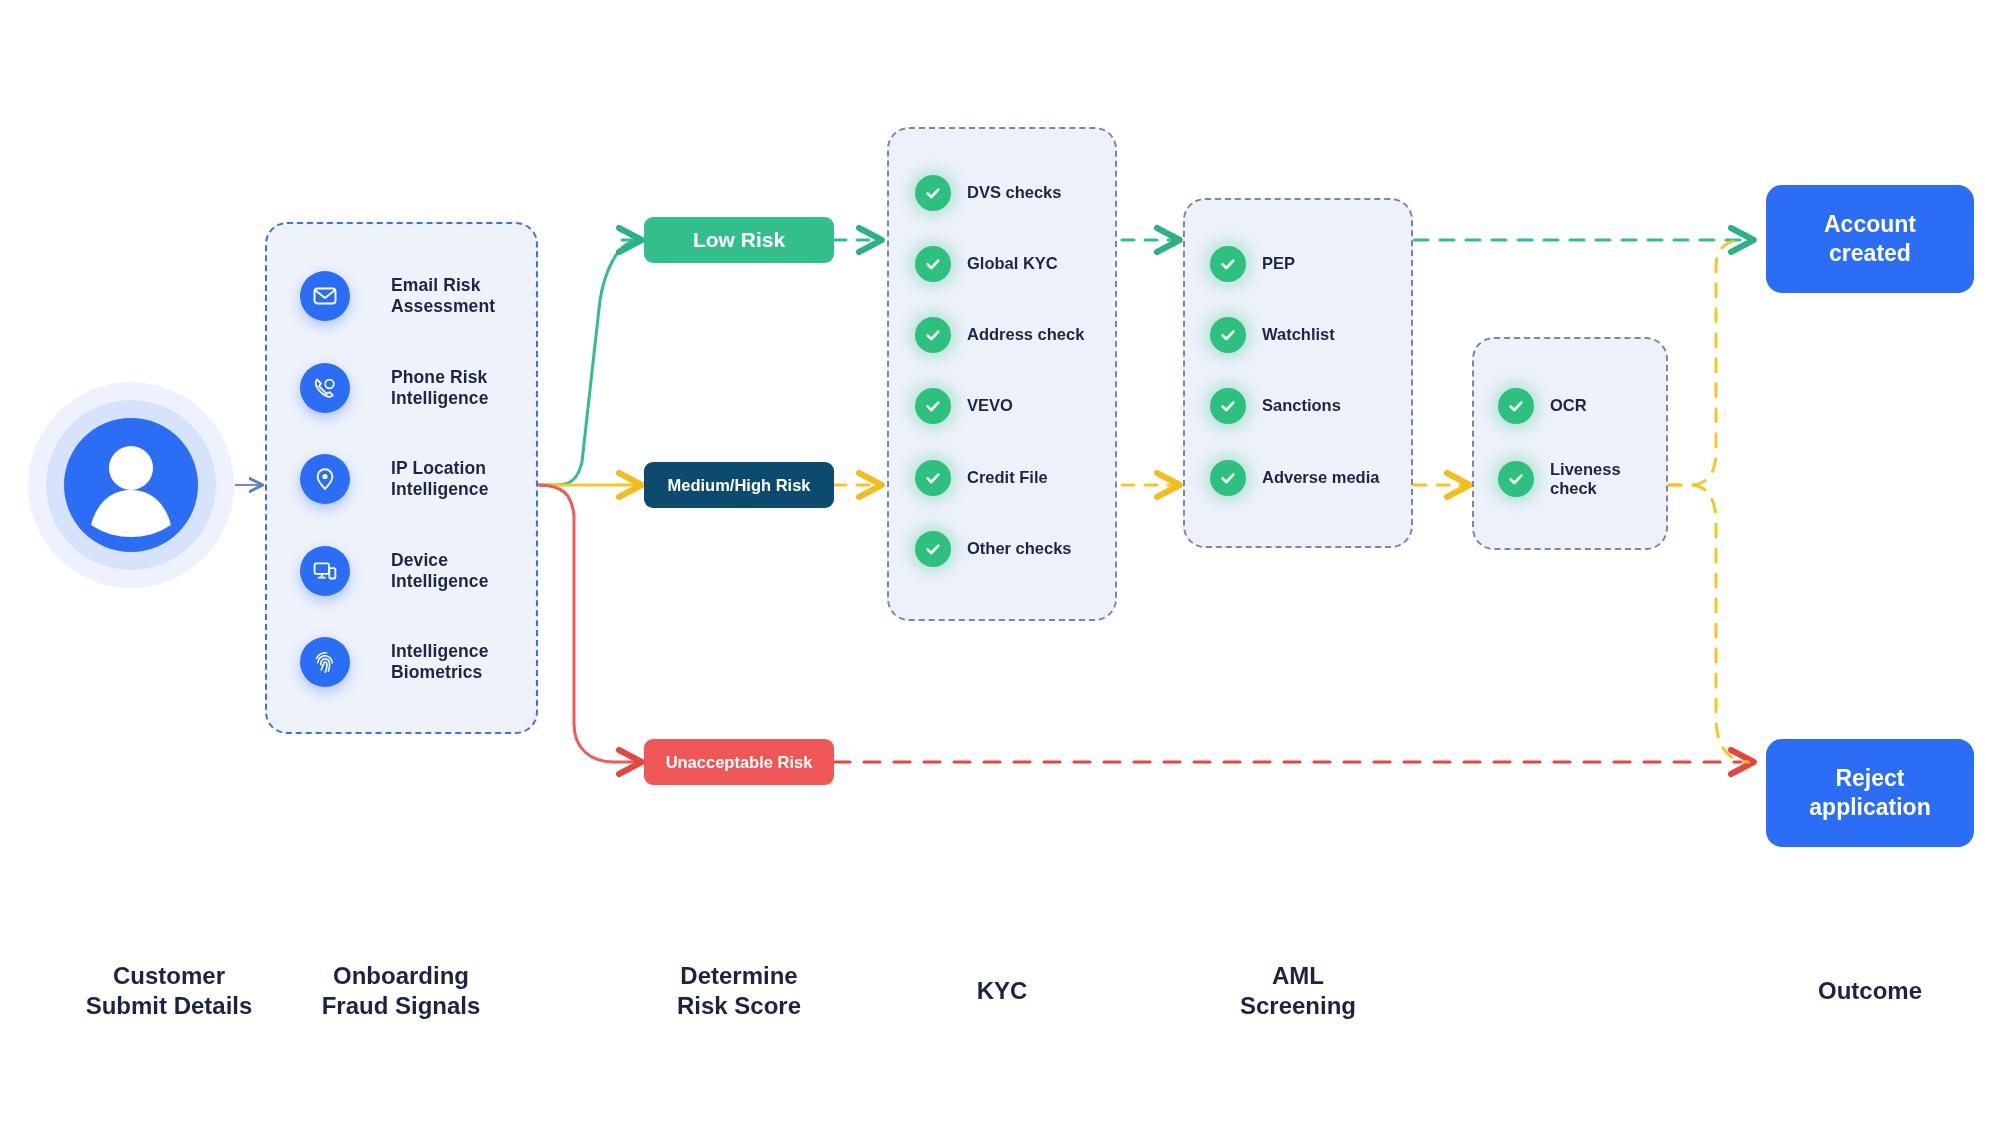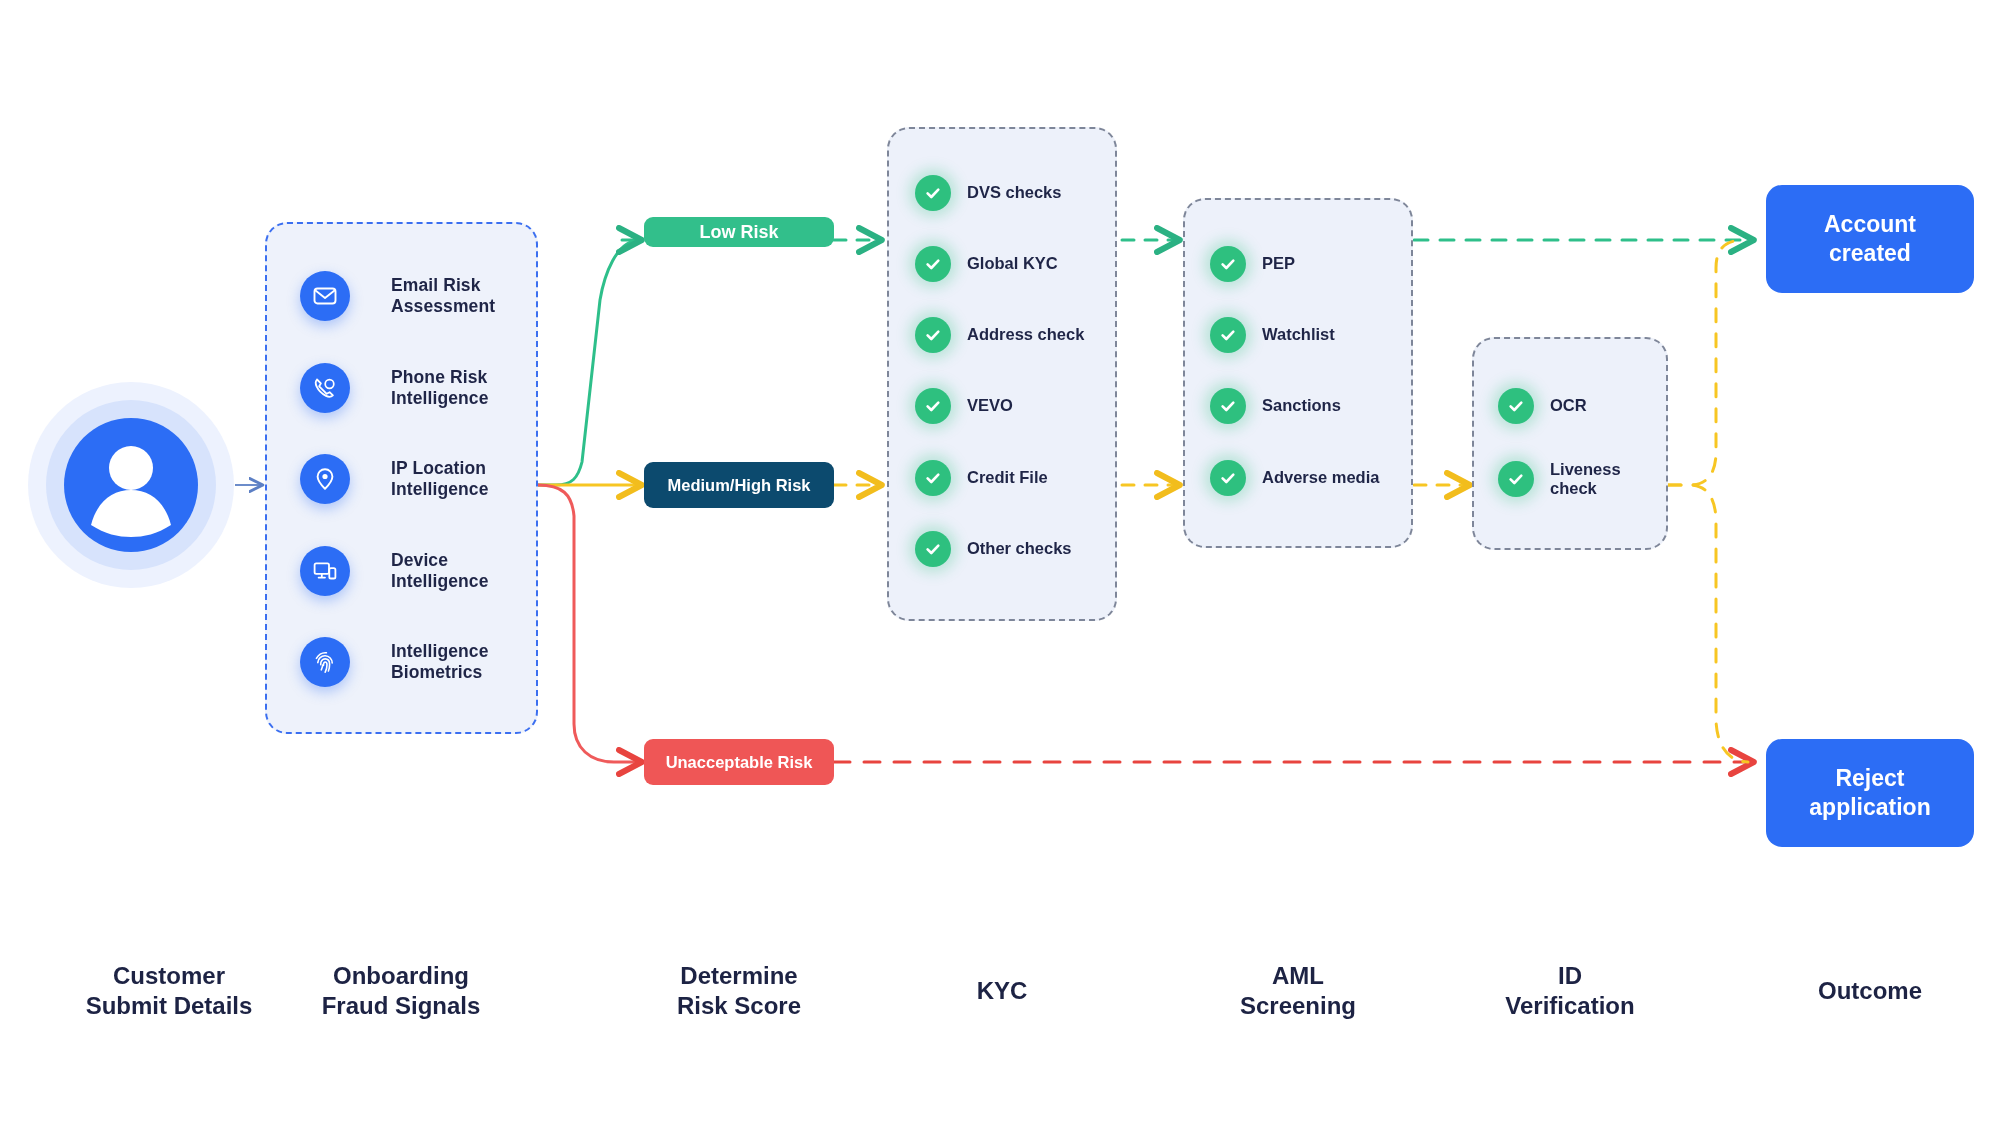--- a/index.html
+++ b/index.html
@@ -192,21 +192,21 @@
             <path d="M8.7,15.6 C8.5,12.4 10.4,9.9 13.2,9.9 C16,9.9 17.6,12.3 17.6,15.2 C17.6,17.4 17.2,19.8 16.4,22"></path>
             <path d="M11.5,16.4 C11.4,14.4 12.1,13 13.3,13 C14.6,13 15,14.2 15,15.7 C15,18.4 14.2,21.2 13.2,23.2"></path>
             <path d="M9.3,20.8 C10,19.4 10.6,17.6 10.6,16"></path>
           </g>
         </svg>
     </span>
     <span class="sig-lbl">Intelligence
 Biometrics</span>
   </div>
 
-  <div class="pill low" style="left:644px;top:217px;width:190px;height:30px;font-size:18px;">
+  <div class="pill low" style="left:644px;top:217px;width:190px;height:46px;font-size:21px;">
     <span>Low Risk</span>
   </div>
   <div class="pill med" style="left:644px;top:462px;width:190px;height:46px;font-size:16.5px;">
     <span>Medium/High Risk</span>
   </div>
   <div class="pill unacc" style="left:644px;top:739px;width:190px;height:46px;font-size:16.5px;">
     <span>Unacceptable Risk</span>
   </div>
 
   <div class="panel grey" style="left:887px;top:127px;width:230px;height:494px;"></div>
@@ -336,21 +336,17 @@
     <span>Determine
 Risk Score</span>
   </div>
   <div class="stage-lbl" style="left:877px;top:945px;width:250px;">
     <span>KYC</span>
   </div>
   <div class="stage-lbl" style="left:1173px;top:930px;width:250px;">
     <span>AML
 Screening</span>
   </div>
-  <div class="stage-lbl" style="left:1445px;top:930px;width:250px;">
-    <span>ID
-Verification</span>
-  </div>
   <div class="stage-lbl" style="left:1745px;top:945px;width:250px;">
     <span>Outcome</span>
   </div>
 
 </div>
 
 </body></html>

